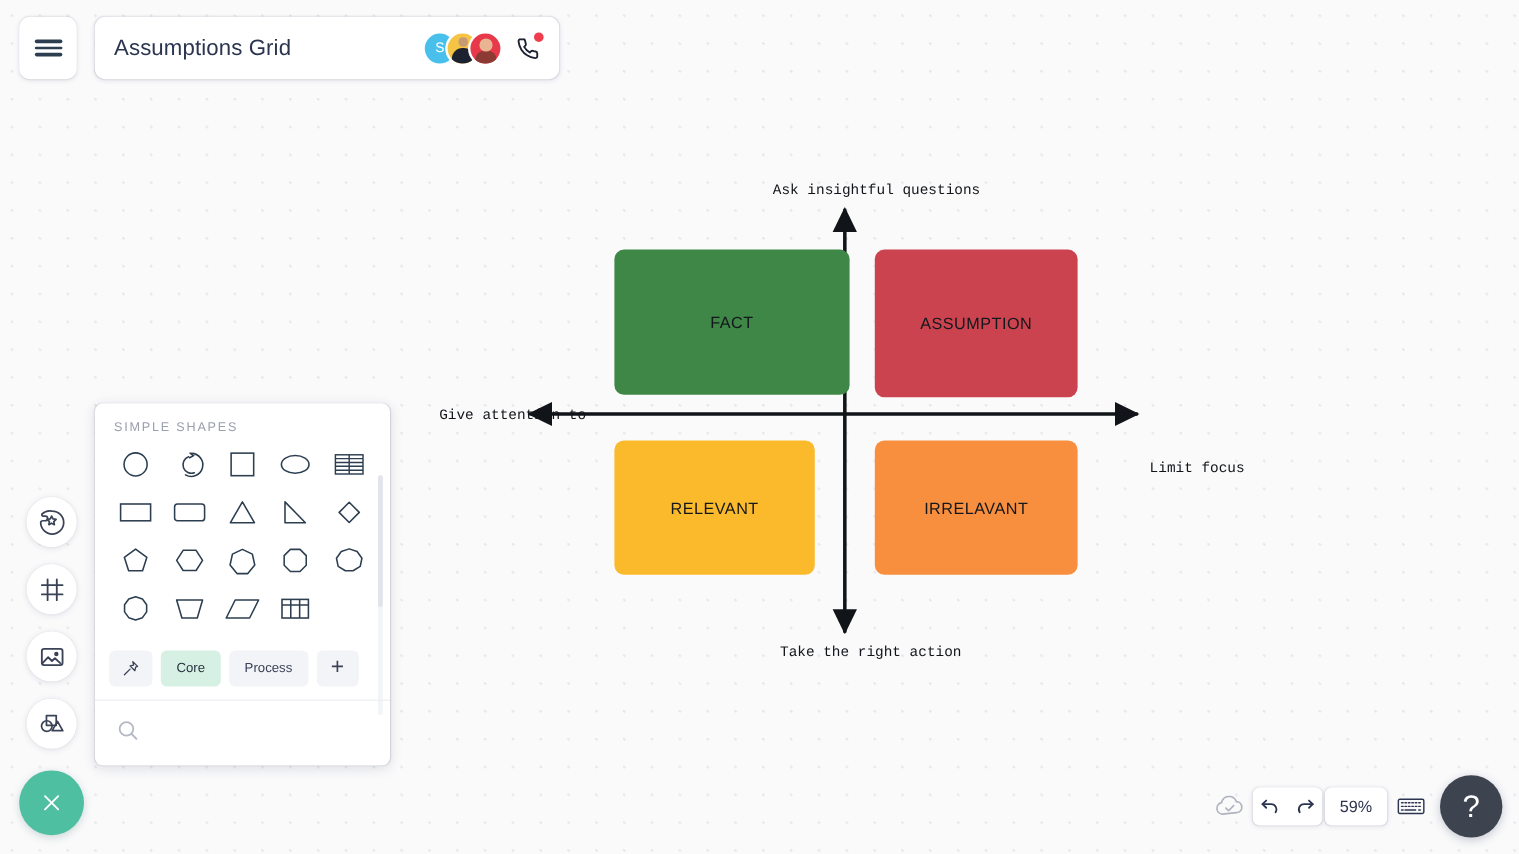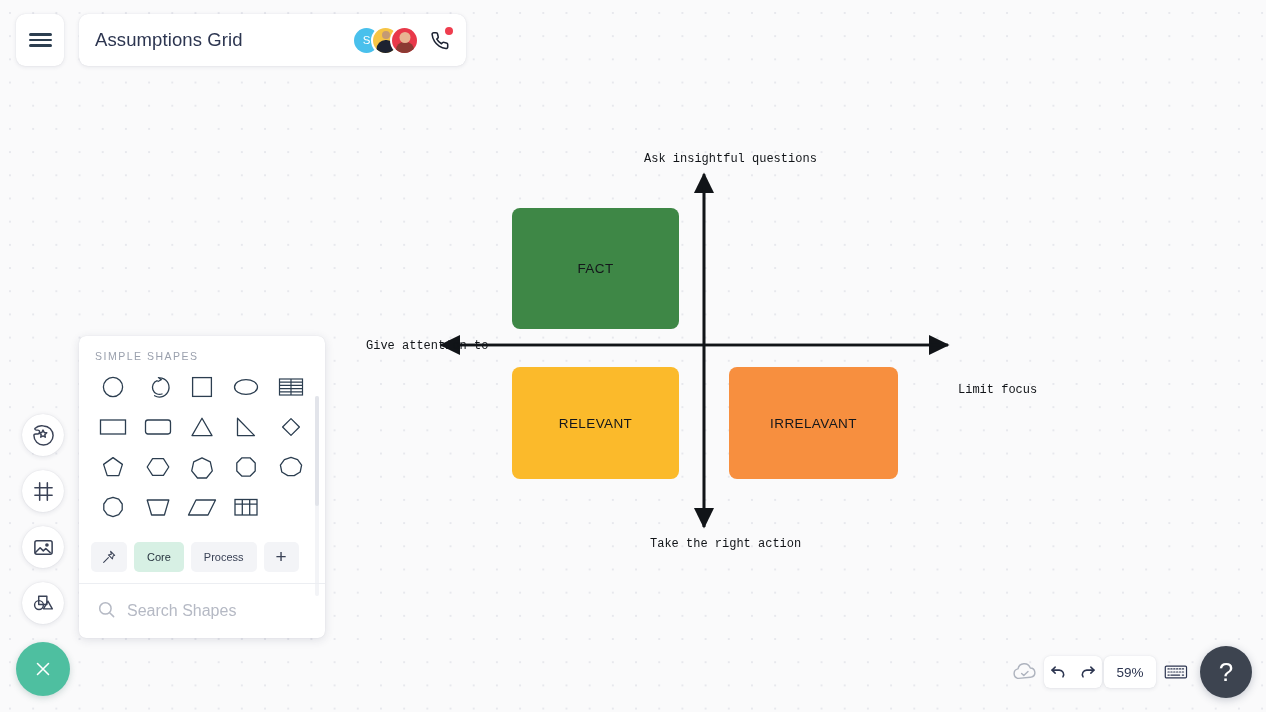--- a/index.html
+++ b/index.html
@@ -250,21 +250,21 @@
   .qbox {
     position: absolute;
     border-radius: 8px;
     display: flex; align-items: center; justify-content: center;
     font-size: 13.5px;
     color: #14171b;
     letter-spacing: .4px;
     cursor: pointer;
     pointer-events: auto;
   }
-  #box-fact       { left: 512px; top: 208px; width: 167px; height: 121px; background: #3e8746; }
+  #box-fact       { left: 512px; top: 208px; width: 196px; height: 121px; background: #3e8746; }
   #box-assumption { left: 729px; top: 208px; width: 169px; height: 123px; background: #cc4350; }
   #box-relevant   { left: 512px; top: 367px; width: 167px; height: 112px; background: #fbba2b; }
   #box-irrelevant { left: 729px; top: 367px; width: 169px; height: 112px; background: #f78f3f; }
 
   
   #cloud-btn {
     position: absolute; left: 1010px; top: 660px;
     width: 30px; height: 24px;
     display: flex; align-items: center; justify-content: center;
     cursor: pointer;
@@ -320,20 +320,21 @@
     <line x1="455" y1="345" x2="948" y2="345" stroke="#111418" stroke-width="2.6" marker-end="url(#ah)"></line>
     <line x1="948" y1="345" x2="441" y2="345" stroke="#111418" stroke-width="2.6" marker-end="url(#ah)"></line>
   </svg>
 
   <div class="ax-label" id="lbl-top">Ask insightful questions</div>
   <div class="ax-label" id="lbl-bottom">Take the right action</div>
   <div class="ax-label" id="lbl-left">Give attention to</div>
   <div class="ax-label" id="lbl-right">Limit focus</div>
 
   <div class="qbox" id="box-fact">FACT</div>
+  <div class="qbox" id="box-assumption">ASSUMPTION</div>
   <div class="qbox" id="box-relevant">RELEVANT</div>
   <div class="qbox" id="box-irrelevant">IRRELAVANT</div>
 </div>
 
 <div id="hamburger-btn">
   <div>
     <span class="bar"></span>
     <span class="bar"></span>
     <span class="bar"></span>
   </div>
@@ -511,21 +512,20 @@
 
   <div id="panel-divider"></div>
 
   <div id="search-row">
     <span>
       <svg width="19" height="19" viewBox="0 0 24 24" fill="none" stroke="#b5b9c4" stroke-width="1.9" stroke-linecap="round">
         <circle cx="10.6" cy="10.6" r="7.2"></circle>
           <path d="M16 16l5 5"></path>
       </svg>
     </span>
-    <input id="search-input" placeholder="Search Shapes" style="">
 
   </div>
 </div>
 
 <div id="cloud-btn">
   <svg width="26" height="20" viewBox="0 0 26 20" fill="none" stroke="#aeb3be" stroke-width="1.4" stroke-linecap="round" stroke-linejoin="round">
     <path d="M6.6 16.4a4.8 4.8 0 0 1-.6-9.5A6.4 6.4 0 0 1 18.3 6a4.6 4.6 0 0 1 .9 9.1 4 4 0 0 1-.8.1z"></path>
     <path d="M9.6 11.4l2.2 2.2 4.2-4.2"></path>
   </svg>
 </div>

